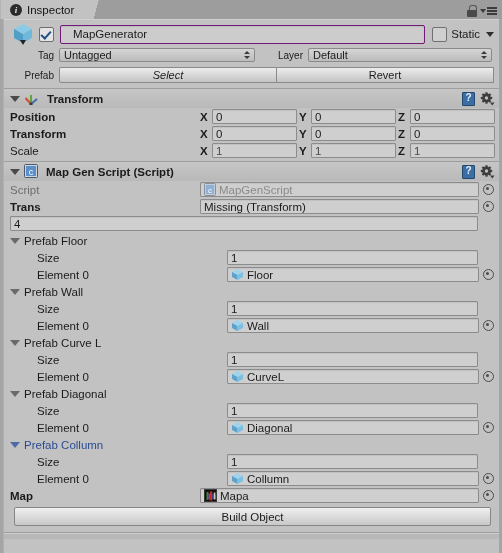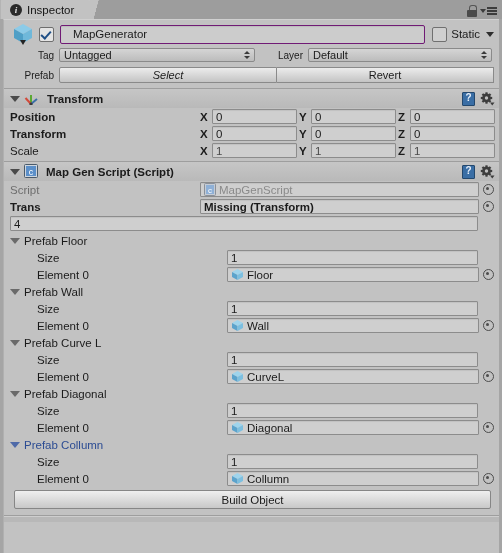--- a/index.html
+++ b/index.html
@@ -334,21 +334,21 @@
     border-radius: 1px;
     display: flex;
     align-items: center;
     gap: 3px;
     padding: 0 3px;
     font-size: 11.5px;
     box-sizing: border-box;
     box-shadow: inset 0 1px 1px rgba(0,0,0,0.07);
     overflow: hidden;
   }
-  .objfield.bold { font-weight: bold; }
+  .objfield.bold { font-weight: normal; }
   .objfield.dim { color: #8a8a8a; }
   .objpick {
     width: 13px; height: 13px;
     flex: 0 0 auto;
     margin-left: 3px;
     position: relative;
   }
   .objpick::before {
     content: "";
     position: absolute; left: 1px; top: 1px;
@@ -736,20 +736,40 @@
                 <polygon points="1,4 6.5,7 6.5,12 1,9" fill="#5ba3cc"></polygon>
                 <polygon points="12,4 6.5,7 6.5,12 12,9" fill="#7cbfe0"></polygon>
               </svg>
             </span>
             <span>Collumn</span>
           </span>
           <span class="objpick"></span>
         </span>
       </div>
 
+      <div class="prow">
+        <span class="pname bold" style="width:190px">Map</span>
+        <span class="field-col">
+          <span class="objfield bold" style="flex:1 1 0">
+            <span class="tex-icon">
+              <svg width="13" height="13" viewBox="0 0 13 13">
+                <rect x="0" y="0" width="13" height="13" fill="#101010"></rect>
+                <rect x="1.5" y="2" width="2" height="8" fill="#2f8f3a"></rect>
+                <rect x="3.5" y="3.5" width="1.6" height="6" fill="#9b3bb0"></rect>
+                <rect x="5.1" y="1.5" width="2.2" height="9" fill="#d03030"></rect>
+                <rect x="7.3" y="4" width="1.5" height="5" fill="#2f4fa8"></rect>
+                <rect x="8.8" y="2.5" width="1.6" height="7" fill="#c8c8c8"></rect>
+                <rect x="10.4" y="5" width="1.2" height="4" fill="#3aa0c0"></rect>
+              </svg>
+            </span>
+            <span>Mapa</span>
+          </span>
+          <span class="objpick"></span>
+        </span>
+      </div>
 
       <div class="build-row">
         <span class="build-btn">Build Object</span>
       </div>
     </div>
 
     <div class="comp-footer"></div>
   </div>
 </div>
 

